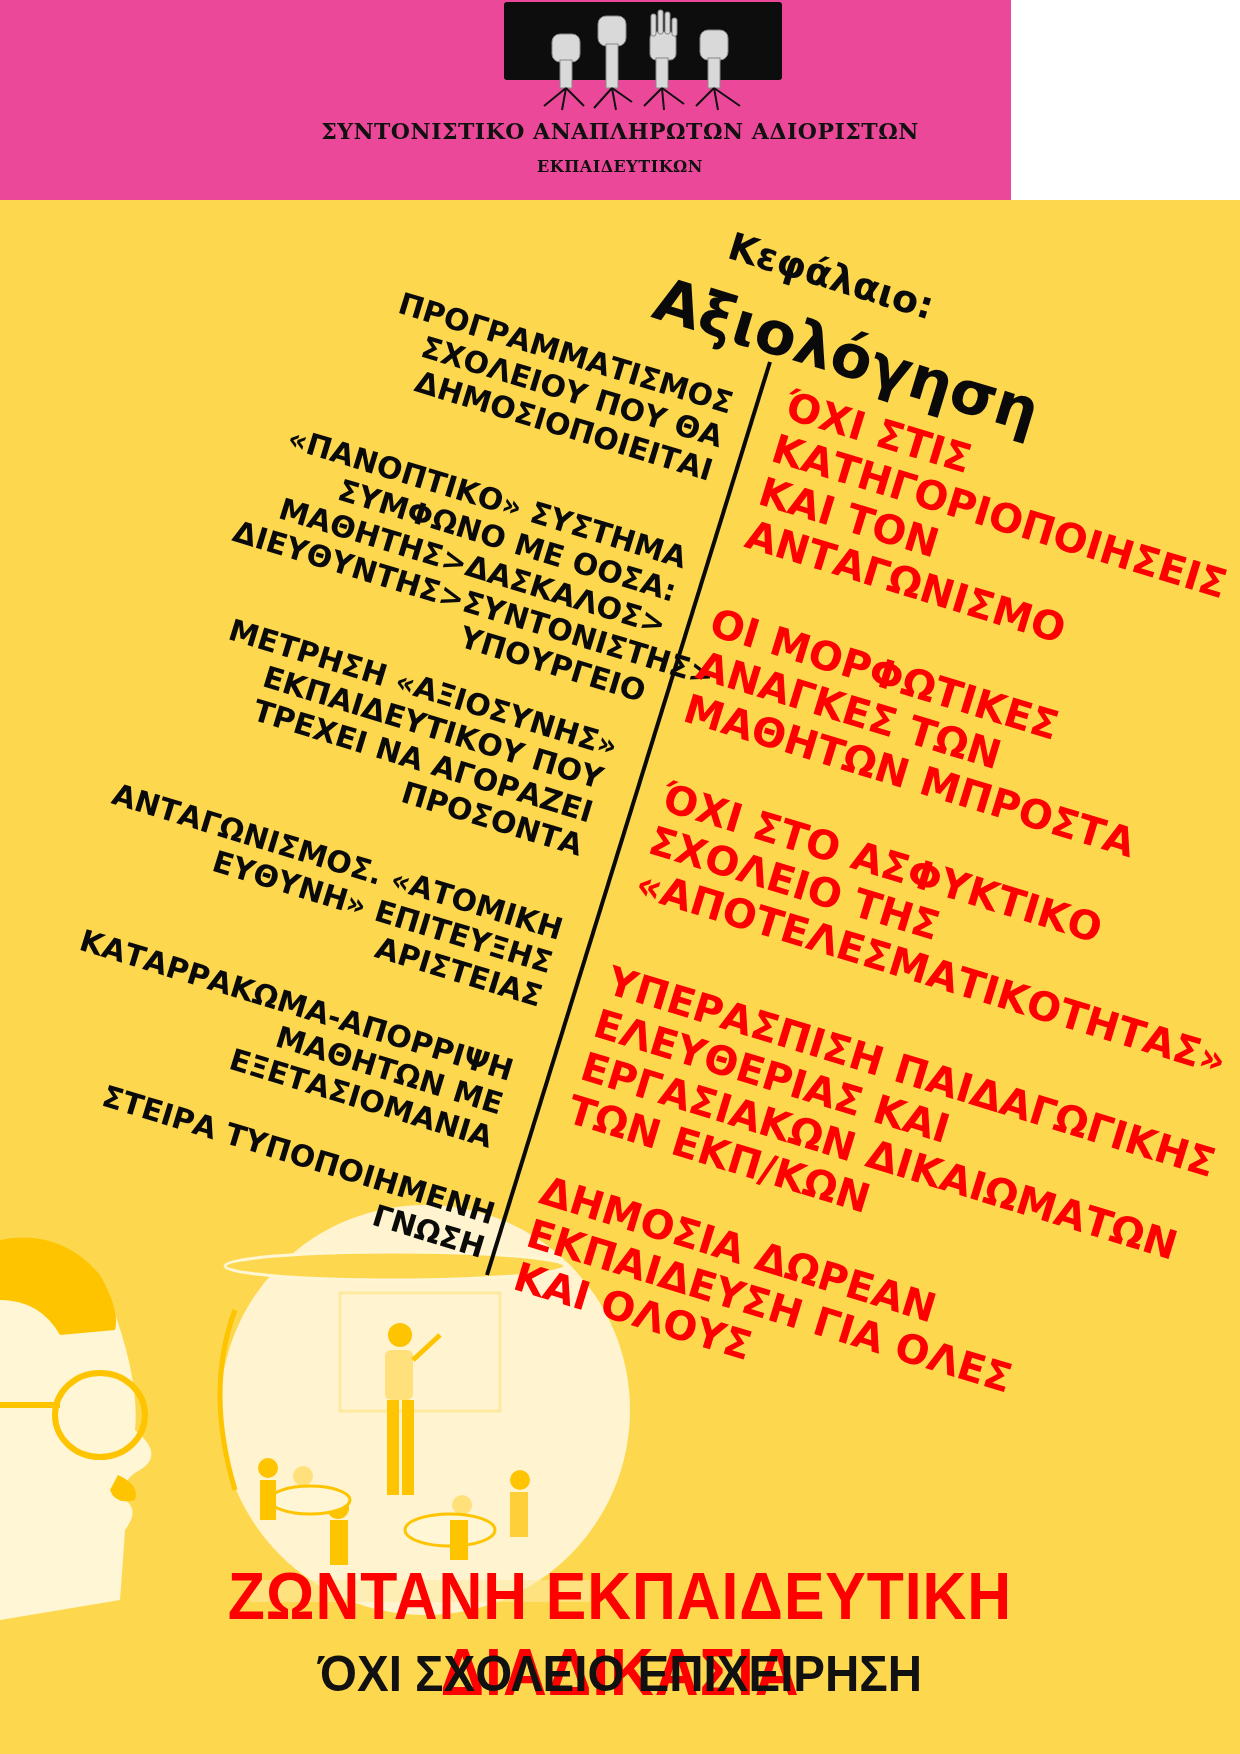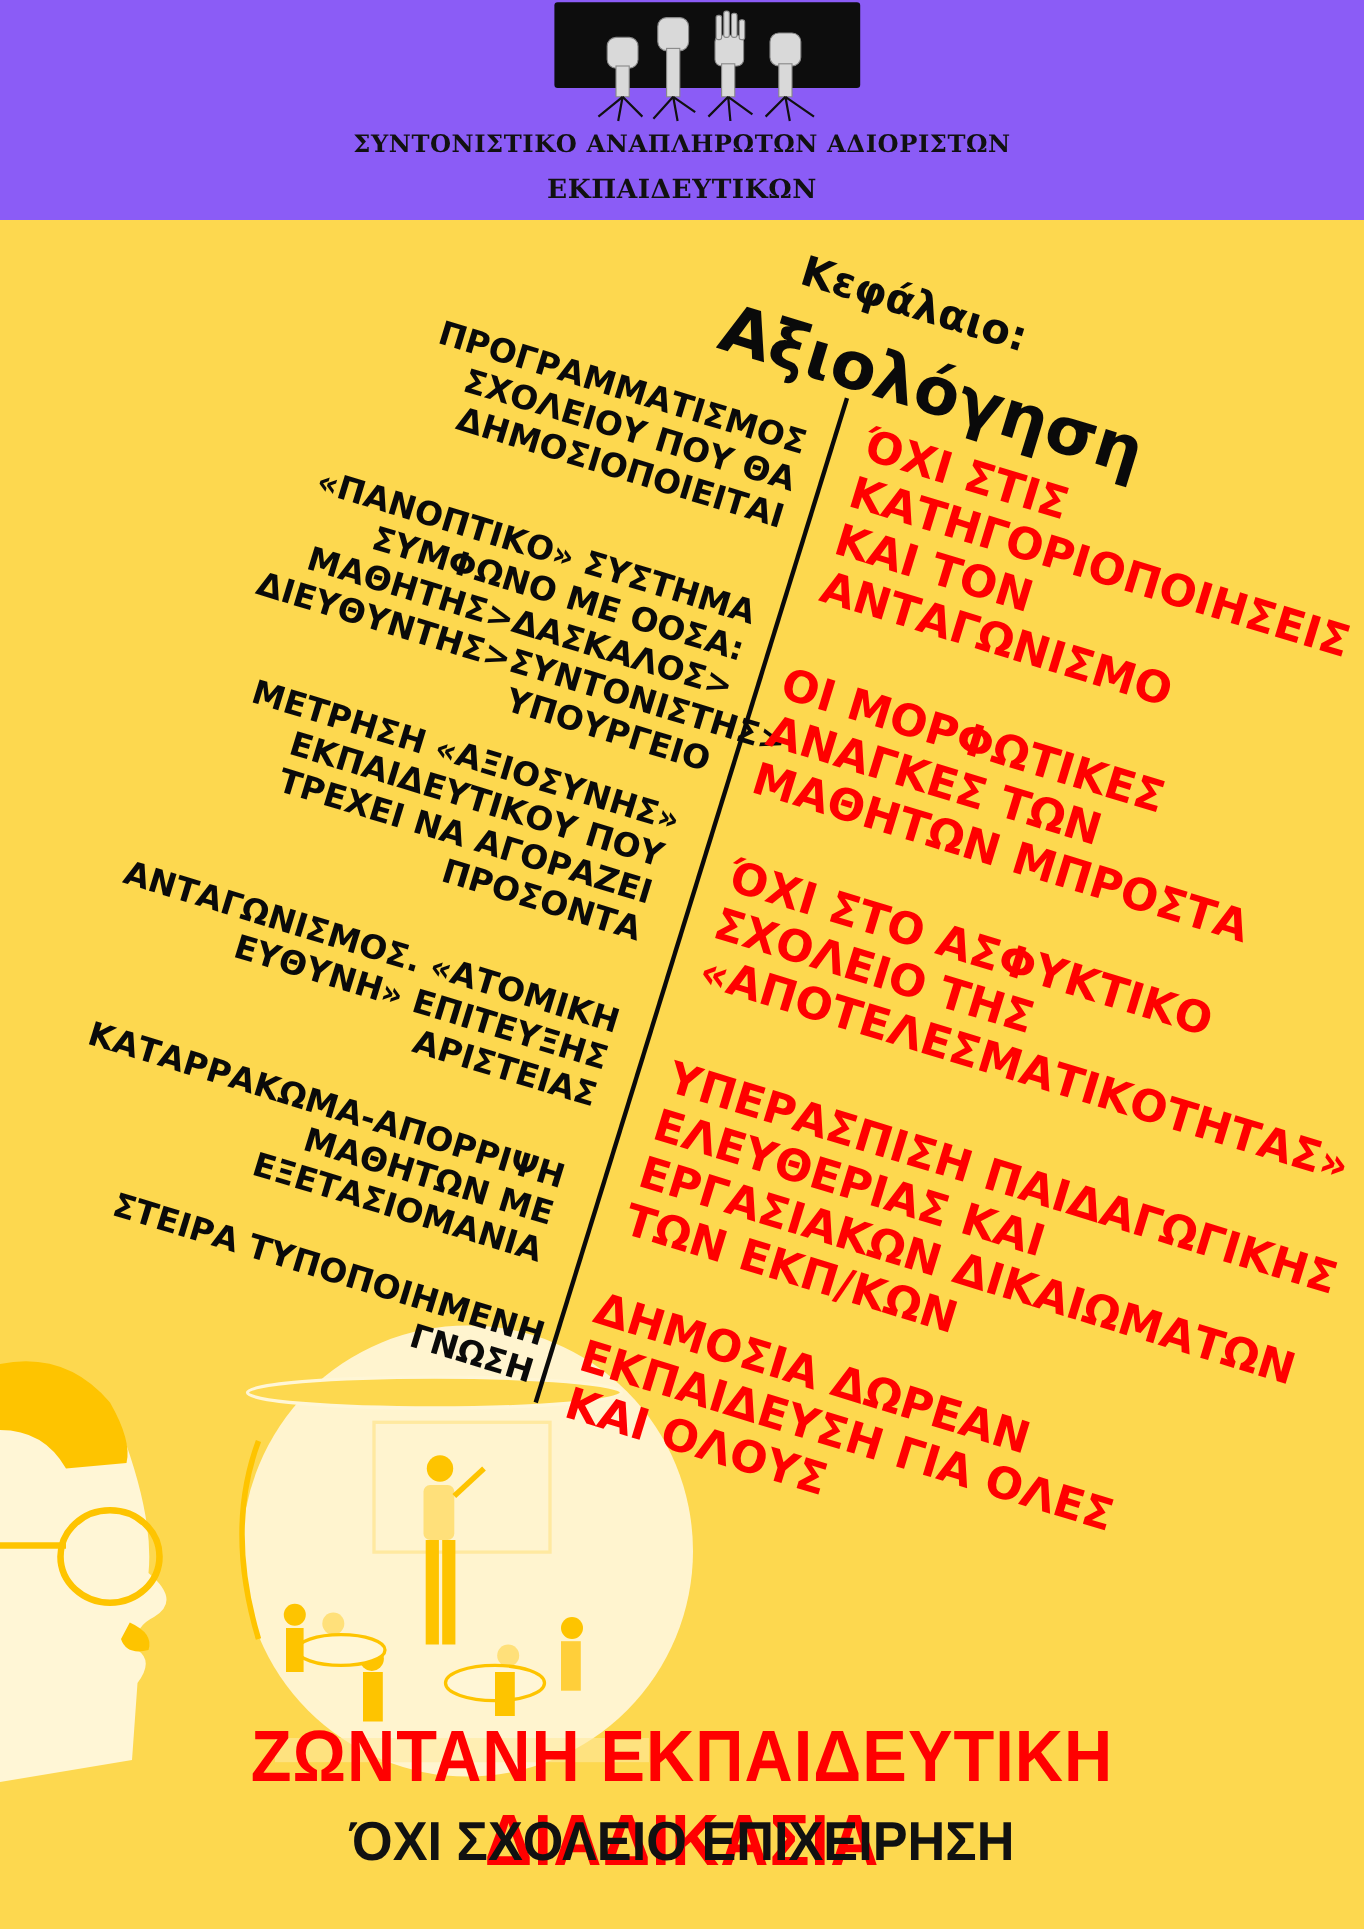--- a/index.html
+++ b/index.html
@@ -1,33 +1,33 @@
 <!DOCTYPE html>
 <html><head>
 <meta charset="utf-8">
 <style>
   html, body { margin: 0; padding: 0; }
   body {
     width: 1240px; height: 1754px; position: relative; overflow: hidden;
     background: #ffffff;
     font-family: "DejaVu Sans", sans-serif;
   }
-  .header { position: absolute; left: 0; top: 0; width: 1240px; height: 200px; background: #8b5cf6; }
+  .header { position: absolute; left: 0; top: 0; width: 1011px; height: 200px; background: #ec4899; }
   .logo {
     position: absolute; left: 504px; top: 2px; width: 278px; height: 78px;
     background: #0d0d0d; border-radius: 3px;
   }
   .logo svg { position: absolute; left: 0; top: 0; }
   .org-line1, .org-line2 {
     position: absolute; left: 0; width: 1240px; text-align: center;
     font-family: "DejaVu Serif", serif; font-weight: bold; color: #111;
     letter-spacing: 0.5px;
   }
   .org-line1 { top: 118px; font-size: 22px; }
-  .org-line2 { top: 157px; font-size: 24px; }
+  .org-line2 { top: 157px; font-size: 16px; }
 
   .poster {
     position: absolute; left: 0; top: 200px; width: 1240px; height: 1554px;
     background: #fdd84f;
   }
   .rot {
     position: absolute; transform-origin: 0 0;
     font-family: "DejaVu Sans", sans-serif; font-weight: bold;
     white-space: pre; line-height: 1.0;
   }

